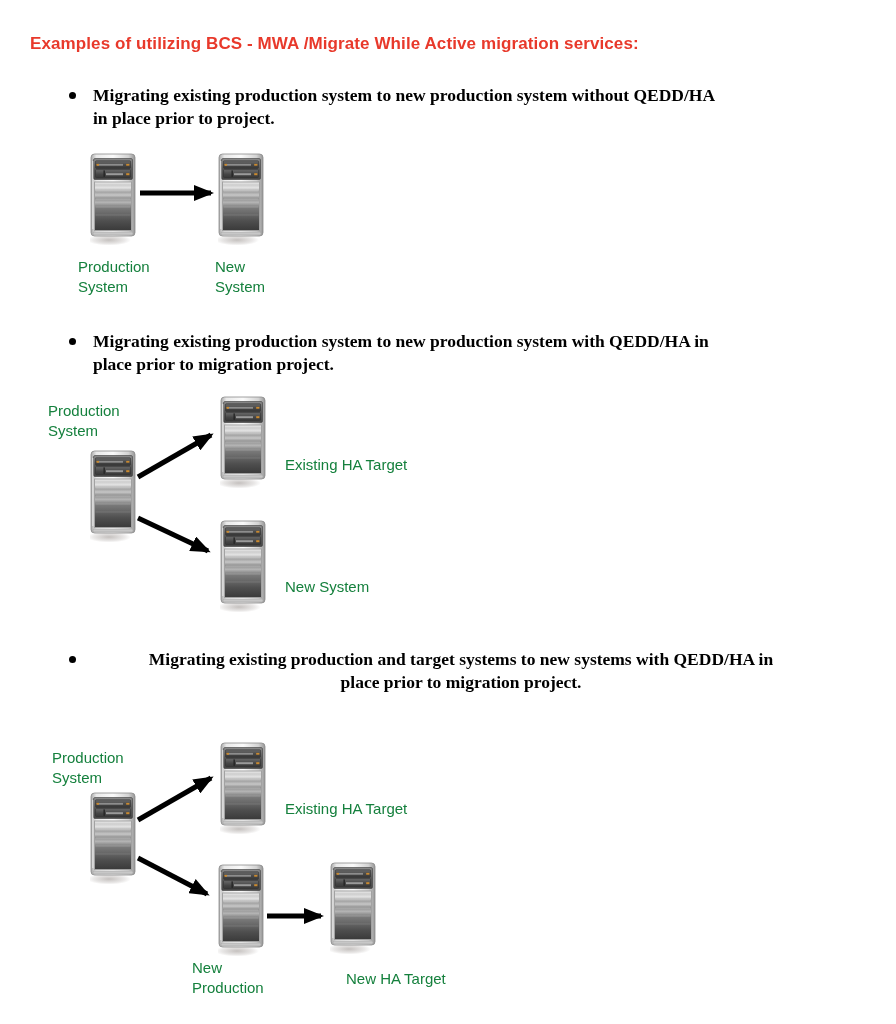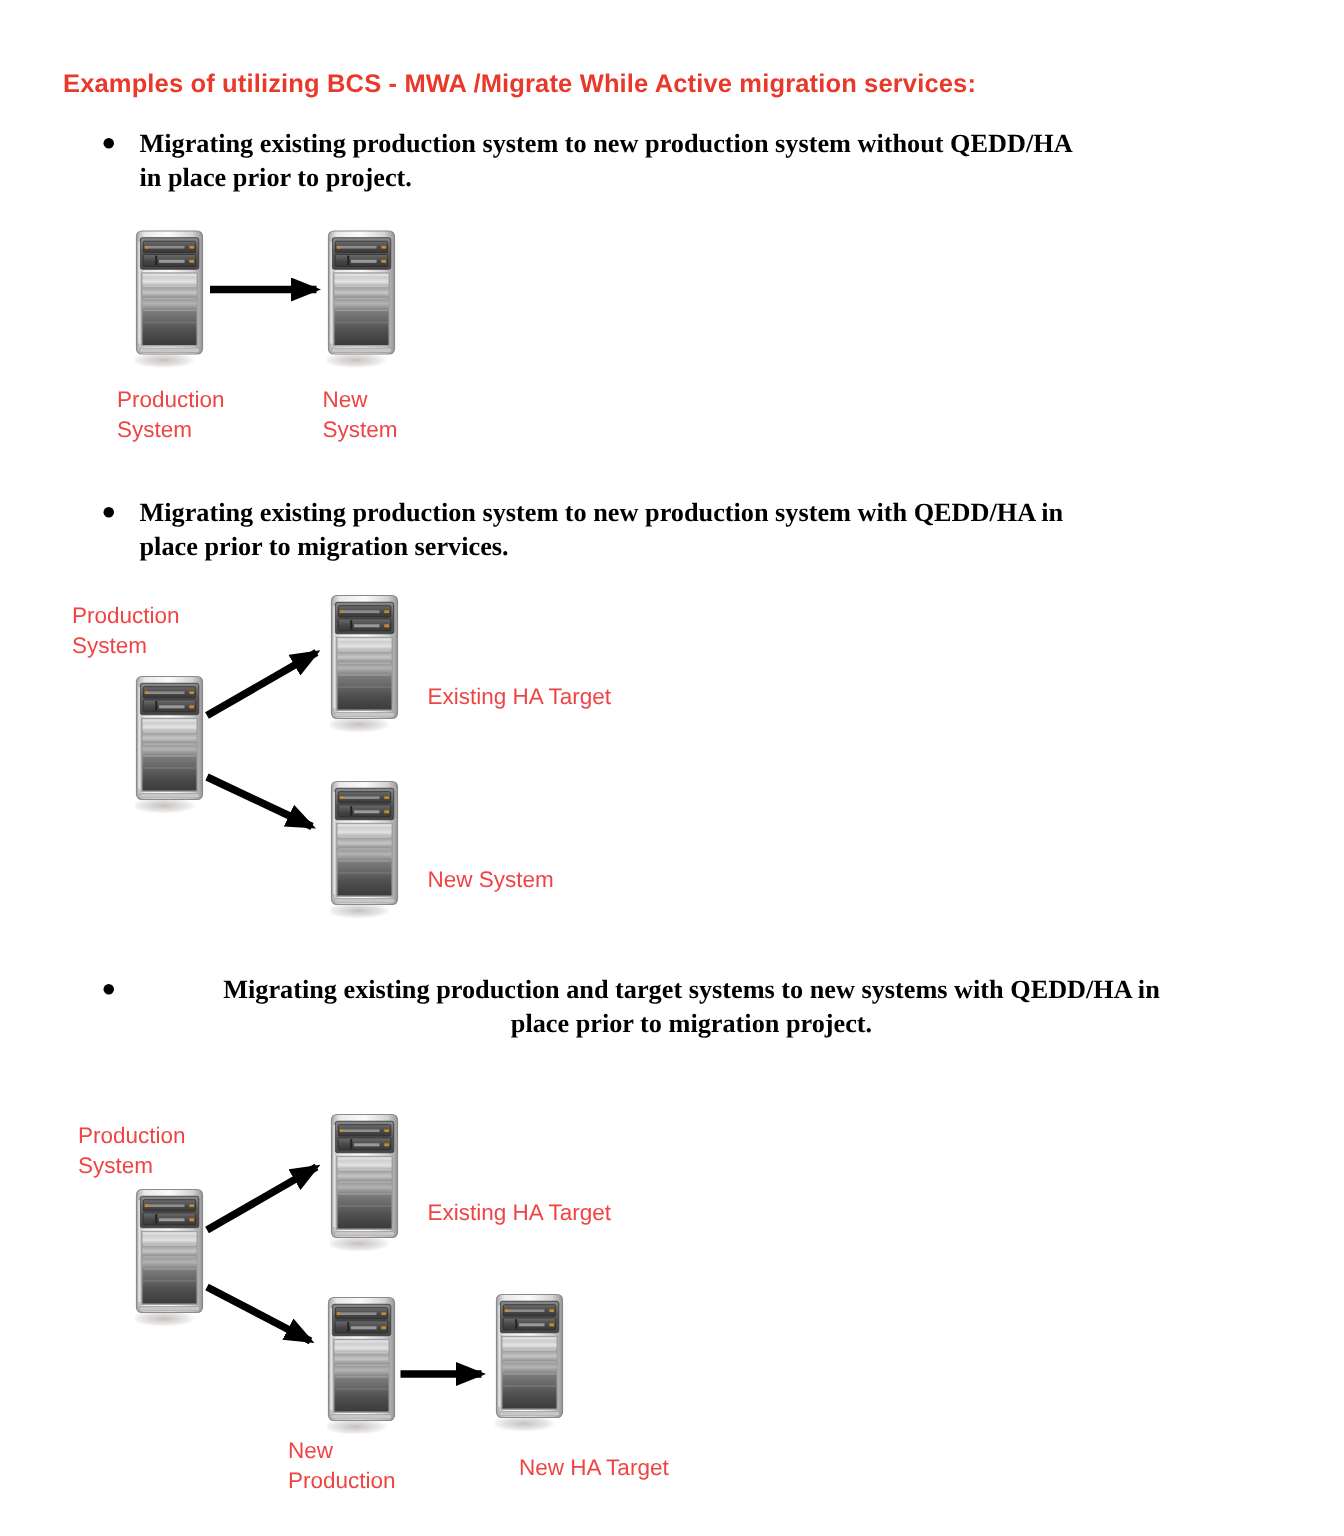--- a/index.html
+++ b/index.html
@@ -1,38 +1,38 @@
 <!DOCTYPE html>
 <html><head>
 <meta charset="utf-8">
 <style>
   html,body { margin:0; padding:0; background:#ffffff; }
   .page {
     position:relative; width:896px; height:1024px; background:#ffffff;
     overflow:hidden; font-family:"Liberation Sans", sans-serif;
   }
   .heading {
-    position:absolute; left:30px; top:34px; margin:12px;
+    position:absolute; left:30px; top:34px; margin:0;
     font:bold 17px/1.2 "Liberation Sans", sans-serif;
     color:#e8392b; letter-spacing:0.1px;
   }
   .bullet-item { position:absolute; left:69px; width:760px; }
   .bullet-dot {
     position:absolute; left:0; top:8px; width:7px; height:7px;
     background:#000; border-radius:50%;
   }
   .bullet-text {
     margin:0 0 0 24px;
     font:bold 17.5px/1.32 "Liberation Serif", serif;
     color:#000; white-space:pre-line;
   }
   .node-label {
     position:absolute;
     font:15px/1.35 "Liberation Sans", sans-serif;
-    color:#ef4444; white-space:pre-line;
+    color:#15803d; white-space:pre-line;
   }
   .server { position:absolute; width:48px; height:94px; }
   .server svg { width:100%; height:100%; display:block; }
   .arrow-layer {
     position:absolute; left:0; top:0; width:896px; height:1024px;
     pointer-events:none;
   }
   .svg-defs { position:absolute; width:0; height:0; overflow:hidden; }
 </style>
 </head>
@@ -107,21 +107,21 @@
 
   <div class="bullet-item" style="top:84px;">
     <span class="bullet-dot"></span>
     <p class="bullet-text">Migrating existing production system to new production system without QEDD/HA
 in place prior to project.</p>
   </div>
 
   <div class="bullet-item" style="top:330px;">
     <span class="bullet-dot"></span>
     <p class="bullet-text">Migrating existing production system to new production system with QEDD/HA in
-place prior to migration services.</p>
+place prior to migration project.</p>
   </div>
 
   <div class="bullet-item" style="top:648px;text-align:center;">
     <span class="bullet-dot"></span>
     <p class="bullet-text">Migrating existing production and target systems to new systems with QEDD/HA in
 place prior to migration project.</p>
   </div>
 
   <svg class="arrow-layer" viewBox="0 0 896 1024">
 

